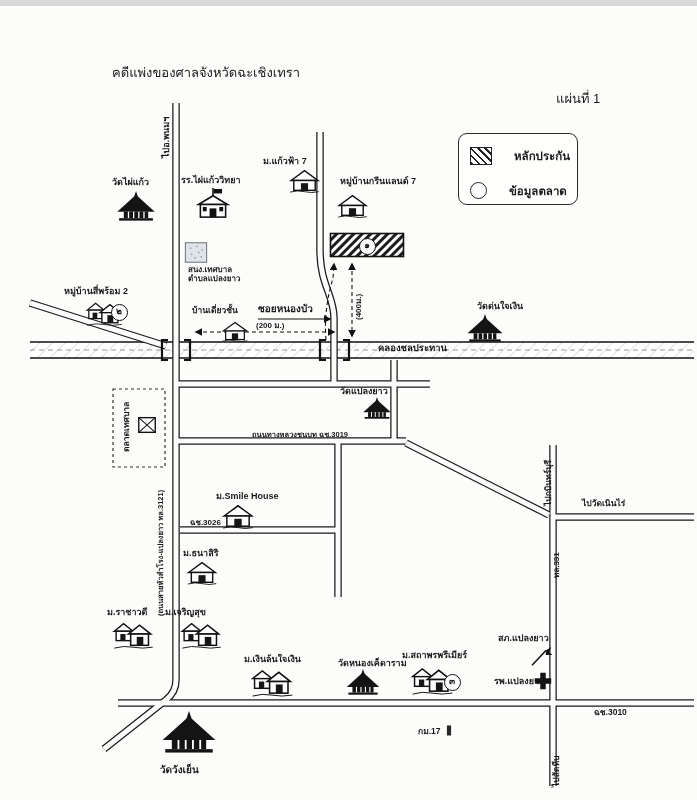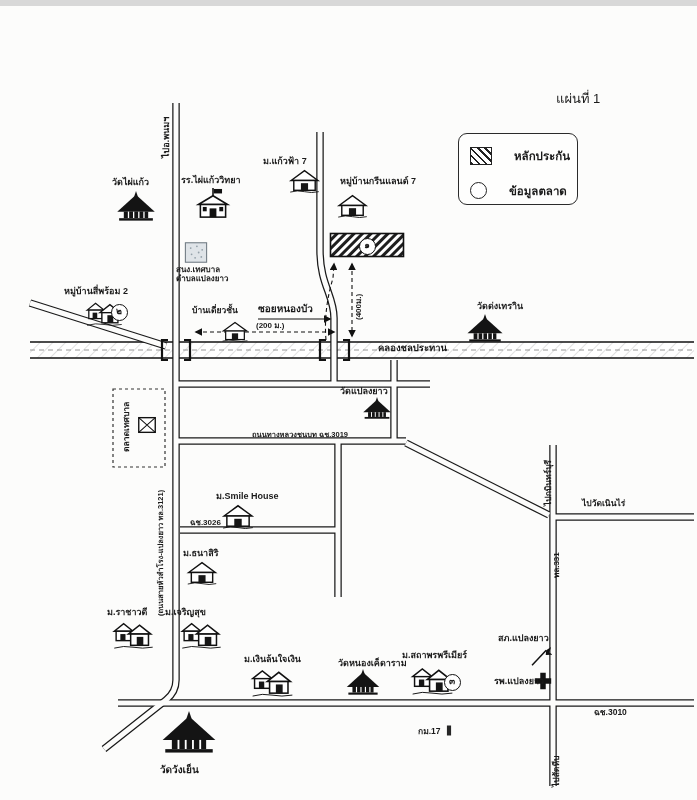--- a/index.html
+++ b/index.html
@@ -19,32 +19,33 @@
   .lrow{display:flex;align-items:flex-start;gap:22px;margin-top:8px;}
   .lswatch{width:20px;height:16px;border:1.2px solid #222;
      background:repeating-linear-gradient(45deg,#222 0 2px,#fff 2px 5px);}
   .lcircle{width:15px;height:15px;border:1.6px solid #222;border-radius:50%;background:#fff;}
   .ltext{font-size:11.5px;font-weight:600;}
   
   #map-layer{position:absolute;left:0;top:0;width:697px;height:800px;z-index:2;pointer-events:none;}
   .picon{position:absolute;z-index:2;}
   .picon svg{display:block;}
   .plabel,.rlabel{position:absolute;z-index:3;font-size:9px;font-weight:600;white-space:nowrap;line-height:1.12;}
-  .plabel.two div{white-space:nowrap;}
+  .plabel.two div{white-space:nowrap;margin-left:12px;}
   .b{font-weight:700;}
   .marker{position:absolute;z-index:4;width:15px;height:15px;border:1.3px solid #111;border-radius:50%;
           background:#fff;font-size:9px;line-height:13px;text-align:center;font-weight:600;}
   .rot{transform:rotate(-90deg);transform-origin:0 0;}
 </style>
 </head>
 <body>
 
 <div id="page">
   <div id="scan-edge"></div>
 
+  <div class="abs hdr" style="left:112px;top:62px;">คดีแพ่งของศาลจังหวัดฉะเชิงเทรา</div>
   <div class="abs hdr" style="left:556px;top:88px;">แผ่นที่ 1</div>
 
   <div id="legend" class="abs">
     <div class="lrow">
       <span class="lswatch"></span>
       <span class="ltext">หลักประกัน</span>
     </div>
     <div class="lrow">
       <span class="lcircle"></span>
       <span class="ltext">ข้อมูลตลาด</span>
@@ -228,21 +229,21 @@
         <svg width="28" height="22">
           <use href="#sym-house"></use>
         </svg>
       </div>
       <div class="plabel" style="left: 192px; top: 306px; font-size: 8.5px;">บ้านเดี่ยวชั้น</div>
       <div class="picon" style="left: 463px; top: 314px; width: 44px; height: 28px;">
         <svg width="44" height="28">
           <use href="#sym-temple"></use>
         </svg>
       </div>
-      <div class="plabel" style="left: 477px; top: 301px;">วัดด่งเทราิน</div>
+      <div class="plabel" style="left: 477px; top: 301px;">วัดด่นใจเงิน</div>
       <div class="picon" style="left: 360px; top: 397px; width: 34px; height: 22px;">
         <svg width="34" height="22">
           <use href="#sym-temple"></use>
         </svg>
       </div>
       <div class="plabel" style="left: 340px; top: 386px;">วัดแปลงยาว</div>
       <div class="picon" style="left: 136px; top: 414px; width: 22px; height: 22px;">
         <svg width="22" height="22">
           <use href="#sym-market"></use>
         </svg>

